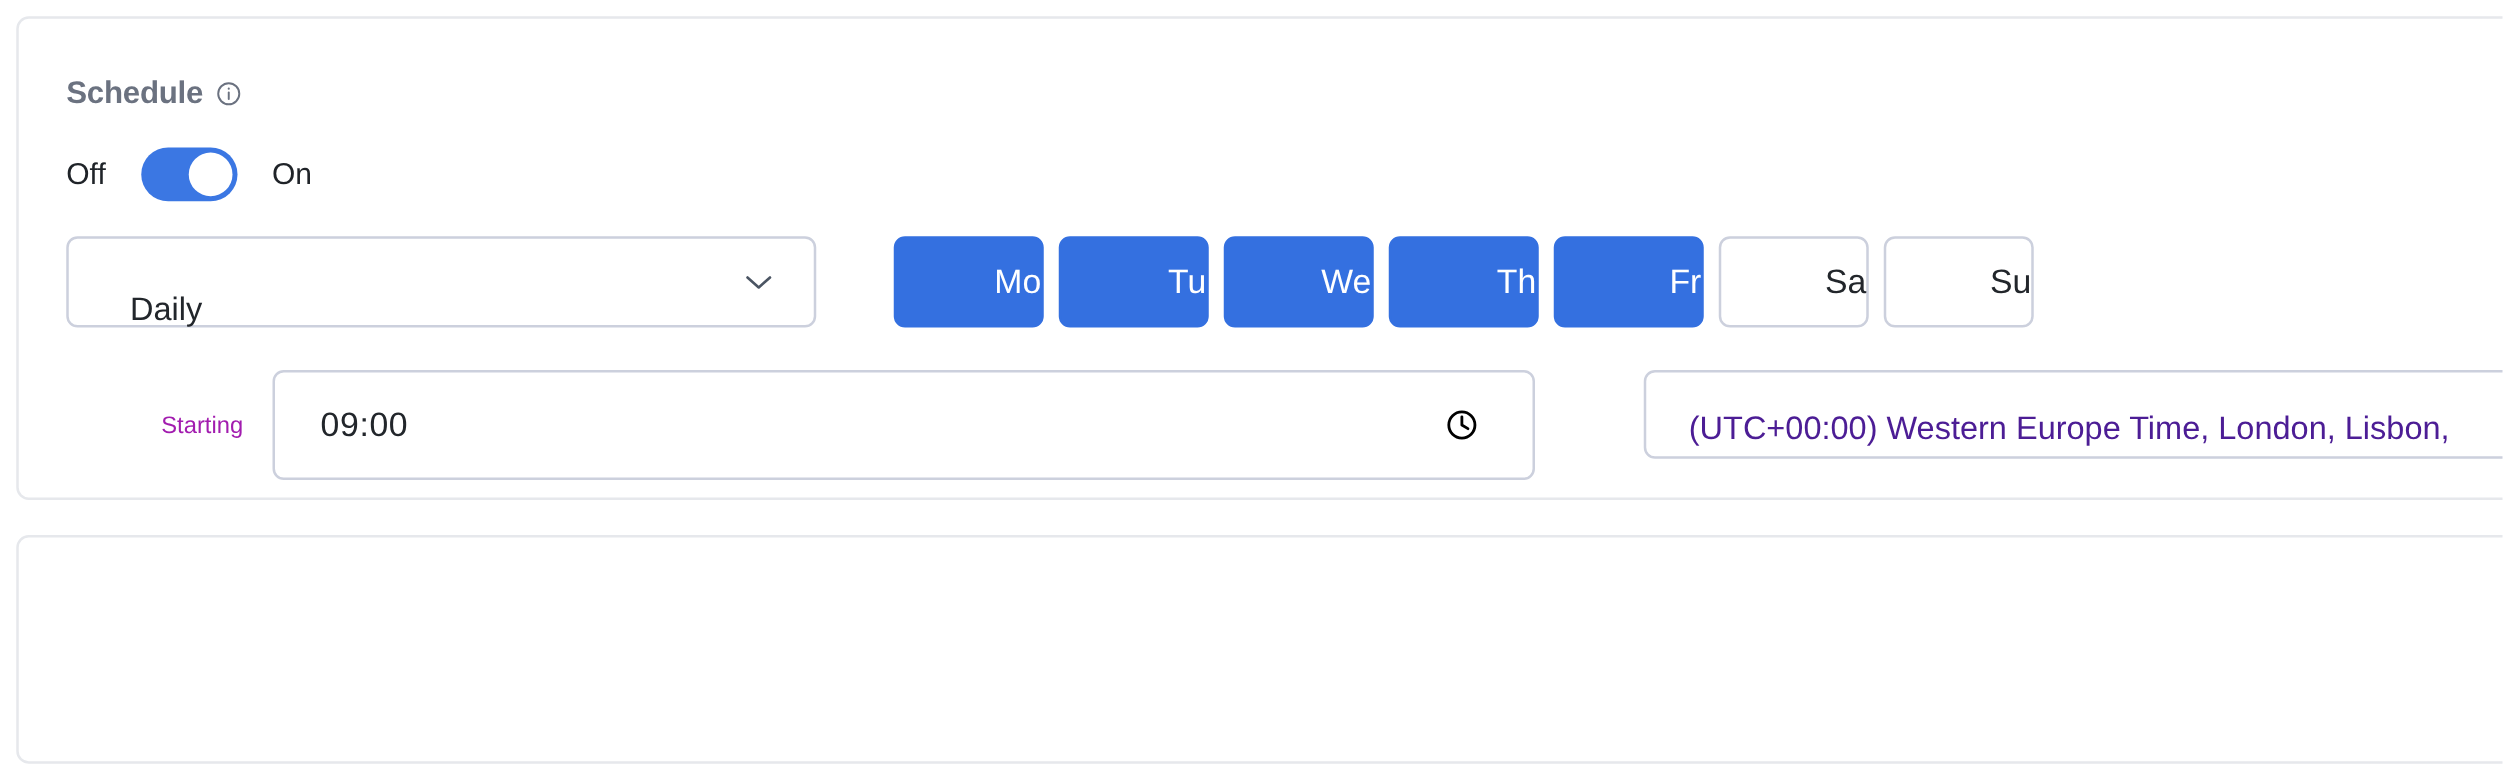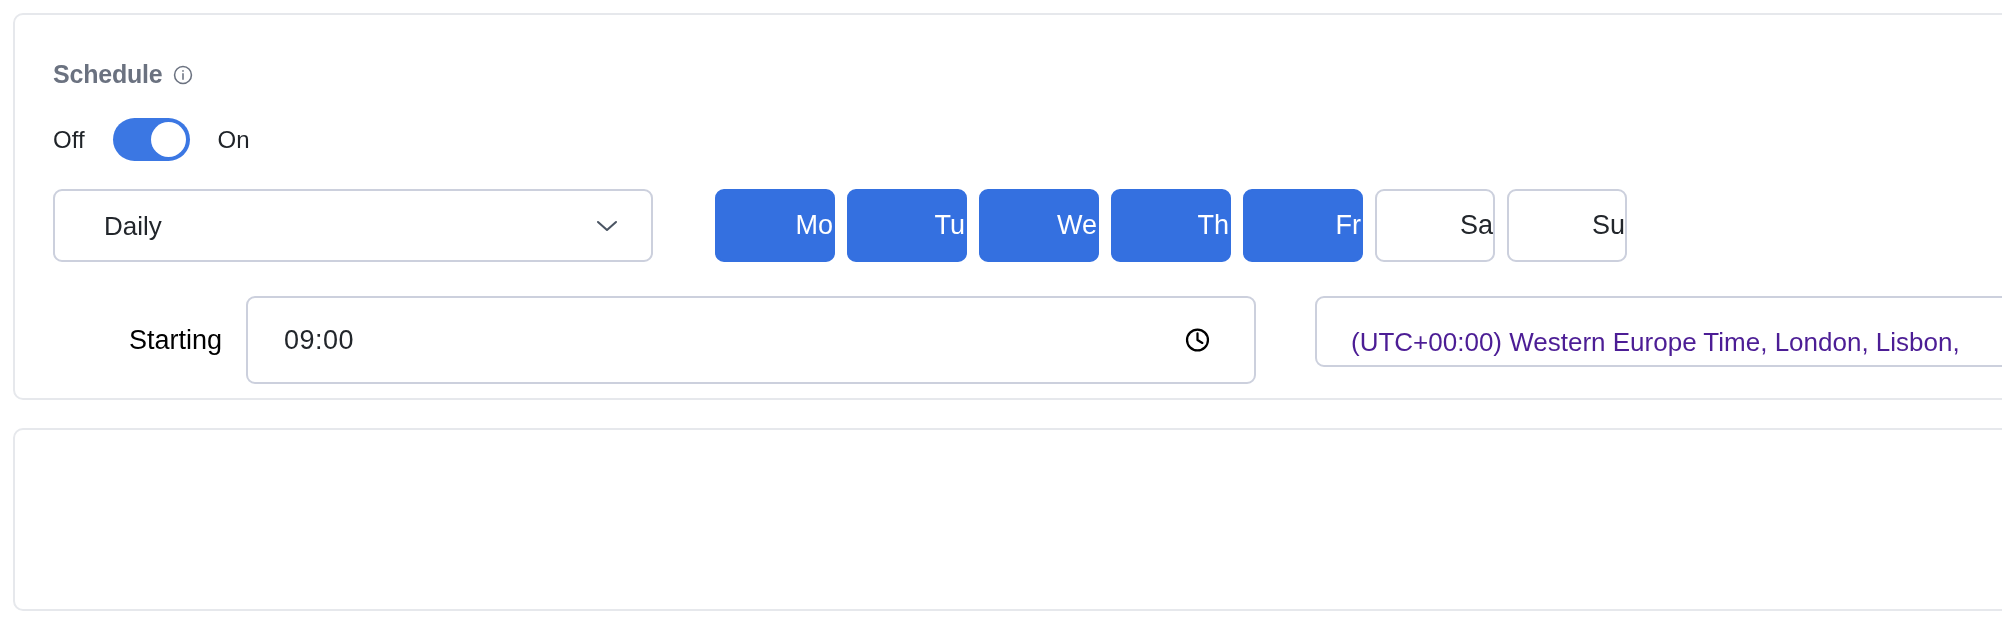--- a/index.html
+++ b/index.html
@@ -107,21 +107,21 @@
   }
   .freq-select {
     position: relative;
     width: 600px;
     height: 73px;
     border: 2px solid #ccd0dd;
     border-radius: 9px;
     background: #ffffff;
     box-sizing: border-box;
     display: flex;
-    align-items: center;
+    align-items: flex-end;
     cursor: pointer;
   }
   .freq-value {
     margin-left: 49px;
     font-size: 26px;
     color: #22262b;
     line-height: 1;
   }
   .chevron-icon {
     position: absolute;
@@ -164,22 +164,22 @@
 
   
   .time-row {
     position: absolute;
     left: 114px;
     top: 281px;
     display: flex;
     align-items: center;
   }
   .starting-label {
-    font-size: 27px;
-    color: #000000;
+    font-size: 19px;
+    color: #a21caf;
     line-height: 1;
     white-space: nowrap;
   }
   .time-input {
     position: relative;
     margin-left: 24px;
     width: 1010px;
     height: 88px;
     border: 2px solid #ccd0dd;
     border-radius: 9px;

